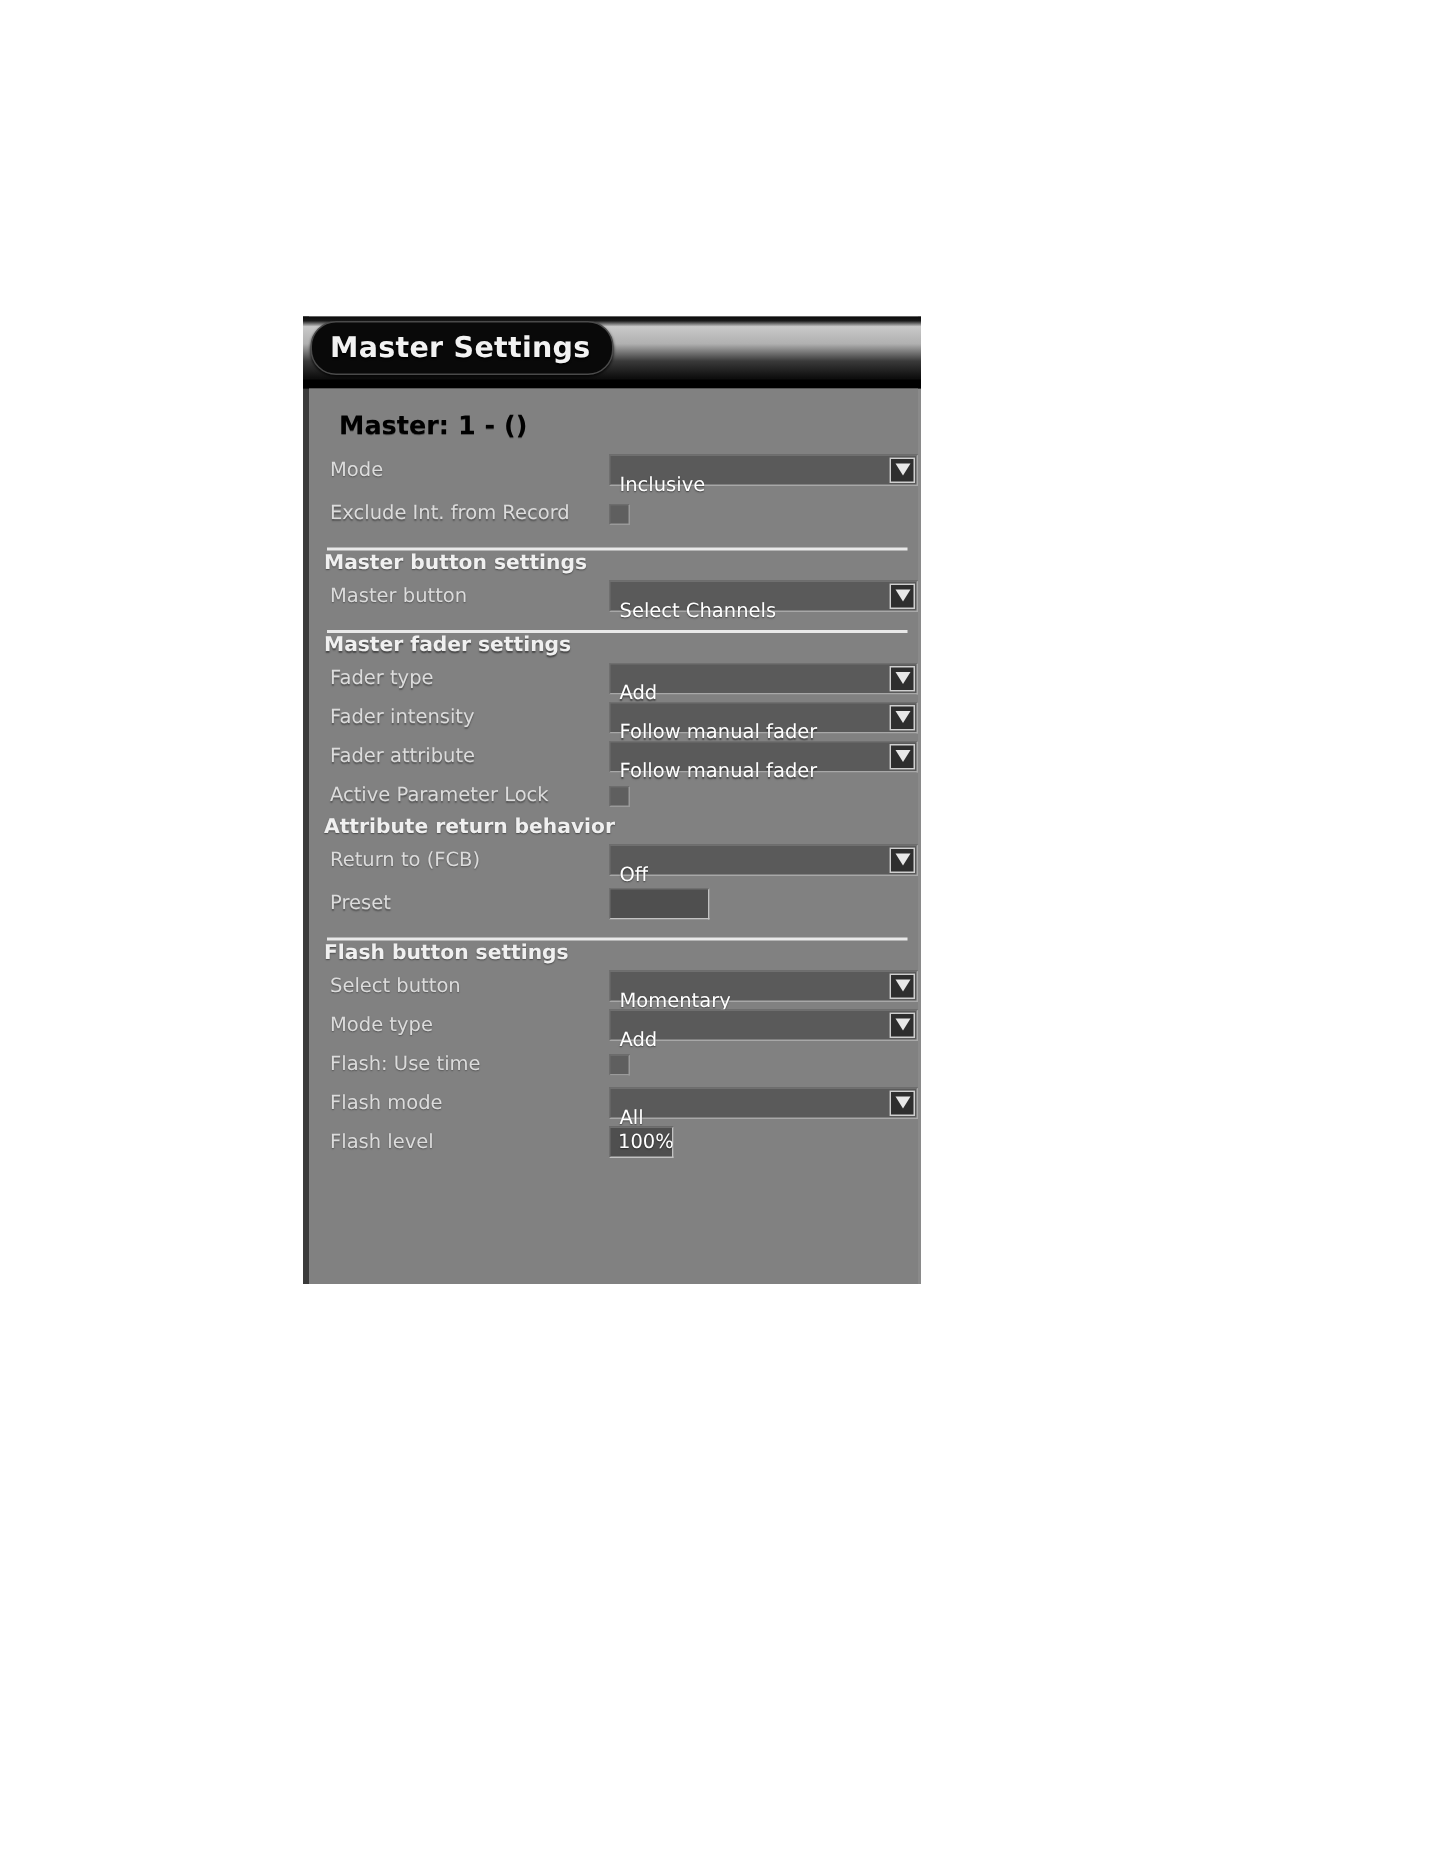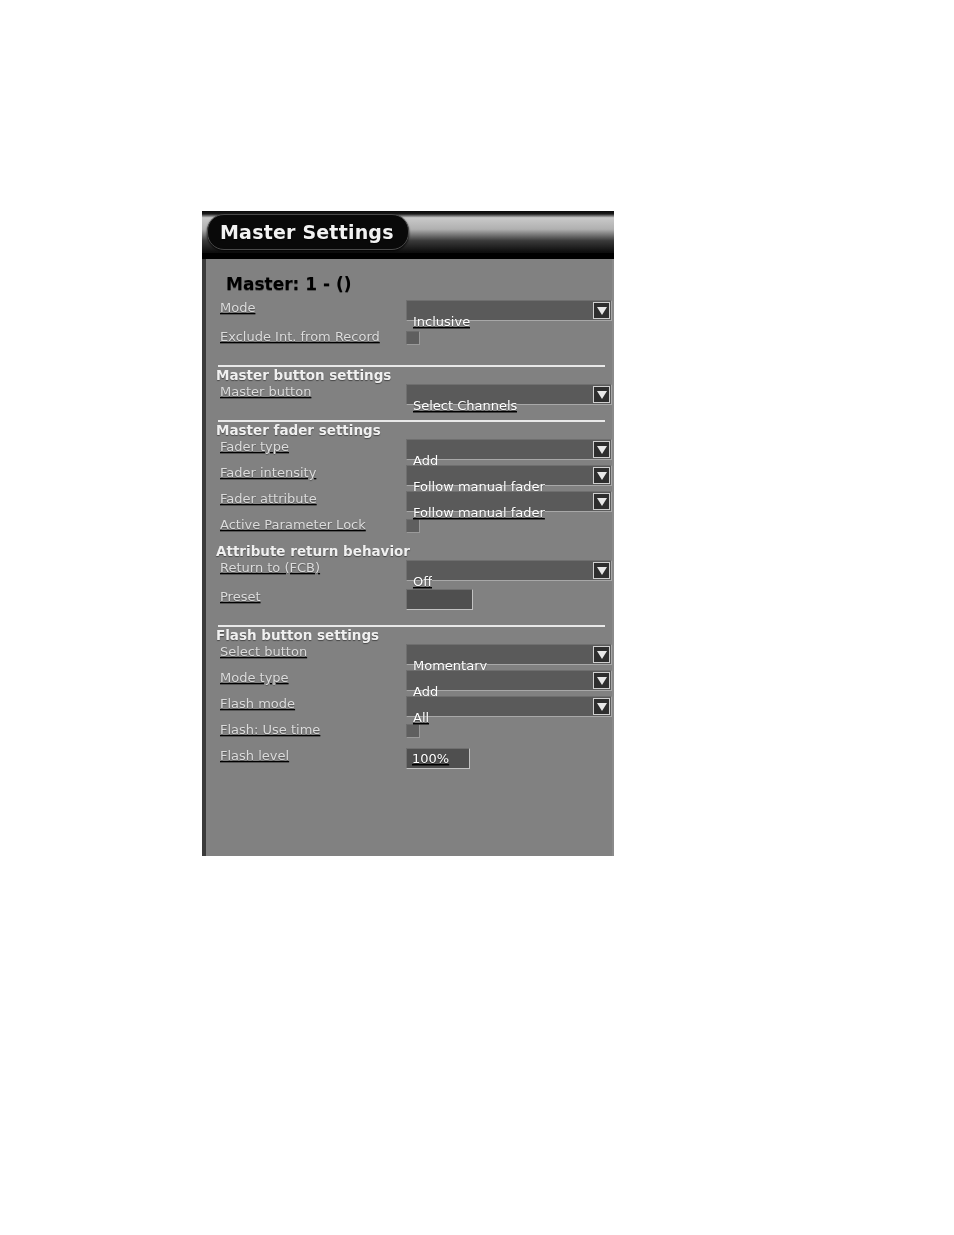--- a/index.html
+++ b/index.html
@@ -116,23 +116,23 @@
   }
 
   .divider {
     height: 0;
     border-top: 2px solid #e9e9e9;
     margin: 10px 7px 0 12px;
   }
 
   .row {
     display: flex;
+    align-items: center;
     height: 26px;
     padding-left: 14px;
-    text-decoration: underline;
   }
   .row-label {
     color: #dcdcdc;
     font-size: 13px;
     width: 186px;
     flex: 0 0 186px;
     text-shadow: 0 1px 1px rgba(0,0,0,0.35);
     white-space: nowrap;
   }
 
@@ -203,21 +203,21 @@
     border-bottom: 1px solid #c2c2c2;
     box-sizing: border-box;
     display: flex;
     align-items: center;
     color: #ffffff;
     font-size: 13px;
     padding-left: 5px;
     text-shadow: 0 1px 1px rgba(0,0,0,0.5);
   }
   .textfield.preset { width: 67px; }
-  .textfield.level  { width: 64px; }
+  .textfield.level  { width: 43px; }
 
   .spacer-sm { height: 6px; }
   .spacer-xs { height: 3px; }
 </style>
 </head>
 <body>
 
 <div id="panel">
 
   <div class="panel-edge-left"></div>
@@ -341,33 +341,33 @@
       <span class="row-label">Mode type</span>
       <div class="dropdown">
         <span class="dropdown-value">Add</span>
         <span class="dropdown-arrow">
             <span class="tri"></span>
           </span>
       </div>
     </div>
 
     <div class="row">
-      <span class="row-label">Flash mode</span>
-      <div class="dropdown">
-        <span class="dropdown-value">All</span>
-        <span class="dropdown-arrow">
-            <span class="tri"></span>
-          </span>
-      </div>
-    </div>
-
-    <div class="row">
       <span class="row-label">Flash: Use time</span>
       <div class="checkbox"></div>
     </div>
 
     <div class="row">
+      <span class="row-label">Flash mode</span>
+      <div class="dropdown">
+        <span class="dropdown-value">All</span>
+        <span class="dropdown-arrow">
+            <span class="tri"></span>
+          </span>
+      </div>
+    </div>
+
+    <div class="row">
       <span class="row-label">Flash level</span>
       <div class="textfield level">100%</div>
     </div>
 
   </div>
 </div>
 
 </body></html>

